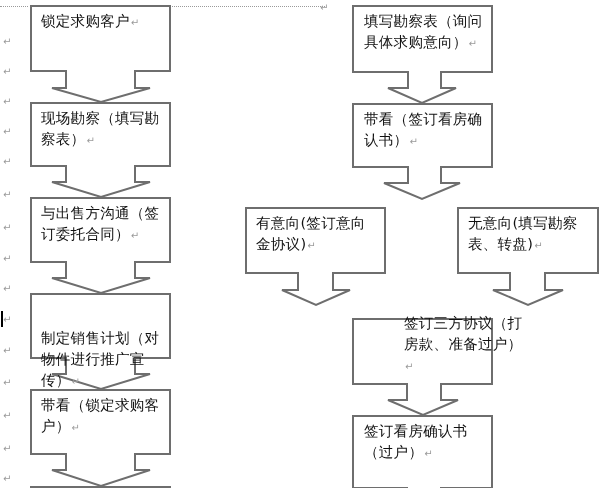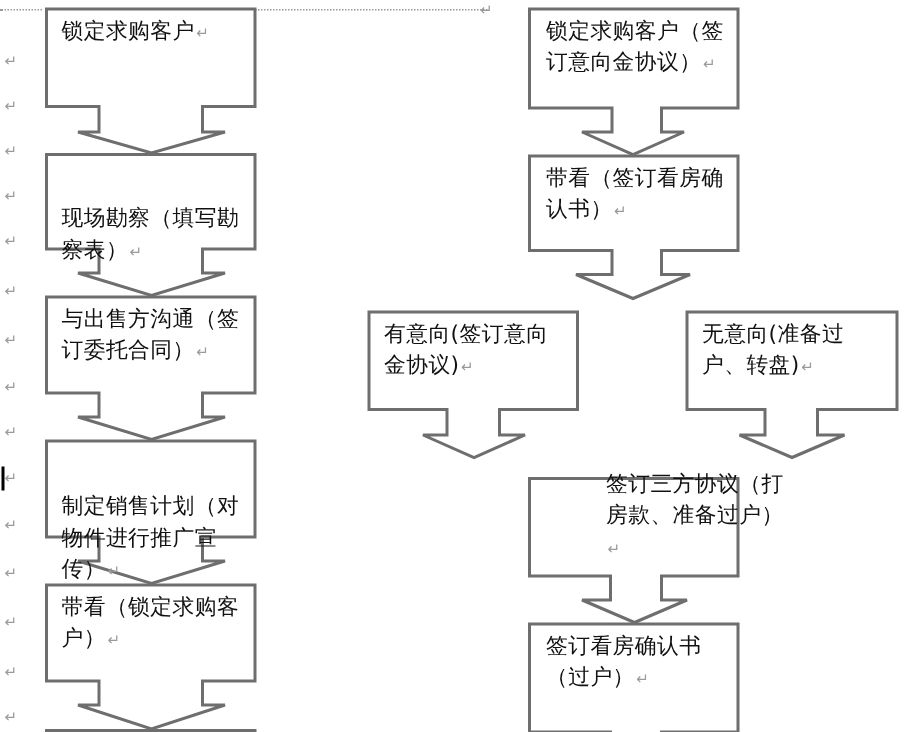--- a/index.html
+++ b/index.html
@@ -32,30 +32,30 @@
   <path class="shape" d="M353,104 H492 V167 H441 V183 H460 L422,199 L384,183 H408 V167 H353 Z"></path>
 
   <path class="shape" d="M246,208 H385 V273 H333 V290 H350 L316,305 L282,290 H298 V273 H246 Z"></path>
   <path class="shape" d="M458,208 H598 V273 H545 V290 H563 L528,305 L493,290 H510 V273 H458 Z"></path>
 
   <path class="shape" d="M353,319 H492 V384 H441 V400 H458 L423,415 L388,400 H407 V384 H353 Z"></path>
   <path class="shape" d="M353,416 H492 V488 H441 V500 H407 V488 H353 Z"></path>
 </svg>
 
 <div class="txt" style="left:41px;top:11px;width:124px;"><span>锁定求购客户</span><span class="pm">↵</span></div>
-<div class="txt" style="left:41px;top:108px;width:124px;margin-top:28px;"><span>现场勘察（填写勘察表）</span><span class="pm">↵</span></div>
+<div class="txt" style="left:41px;top:108px;width:124px;"><span>现场勘察（填写勘察表）</span><span class="pm">↵</span></div>
 <div class="txt" style="left:41px;top:203px;width:124px;"><span>与出售方沟通（签订委托合同）</span><span class="pm">↵</span></div>
 <div class="txt" style="left:41px;top:299px;width:124px;margin-top:29px;"><span>制定销售计划（对物件进行推广宣传）</span><span class="pm">↵</span></div>
 <div class="txt" style="left:41px;top:395px;width:124px;font-family:Liberation Serif, serif;"><span>带看（锁定求购客户）</span><span class="pm">↵</span></div>
 
-<div class="txt" style="left:364px;top:11px;width:124px;"><span>锁定求购客户（签订意向金协议）</span><span class="pm">↵</span></div>
+<div class="txt" style="left:364px;top:11px;width:124px;"><span>填写勘察表（询问具体求购意向）</span><span class="pm">↵</span></div>
 <div class="txt" style="left:364px;top:109px;width:124px;"><span>带看（签订看房确认书）</span><span class="pm">↵</span></div>
 
 <div class="txt" style="left:256px;top:213px;width:124px;"><span>有意向(签订意向金协议)</span><span class="pm">↵</span></div>
-<div class="txt" style="left:468px;top:213px;width:122px;"><span>无意向(准备过户、转盘)</span><span class="pm">↵</span></div>
+<div class="txt" style="left:468px;top:213px;width:122px;"><span>无意向(填写勘察表、转盘)</span><span class="pm">↵</span></div>
 
 <div class="txt" style="left:364px;top:313px;width:124px;margin-left:40px;"><span>签订三方协议（打房款、准备过户）</span><span class="pm">↵</span></div>
 <div class="txt" style="left:364px;top:421px;width:124px;"><span>签订看房确认书（过户）</span><span class="pm">↵</span></div>
 
 <span class="margin-mark" style="top:36px;">↵</span>
 <span class="margin-mark" style="top:66px;">↵</span>
 <span class="margin-mark" style="top:96px;">↵</span>
 <span class="margin-mark" style="top:126px;">↵</span>
 <span class="margin-mark" style="top:156px;">↵</span>
 <span class="margin-mark" style="top:189px;">↵</span>

